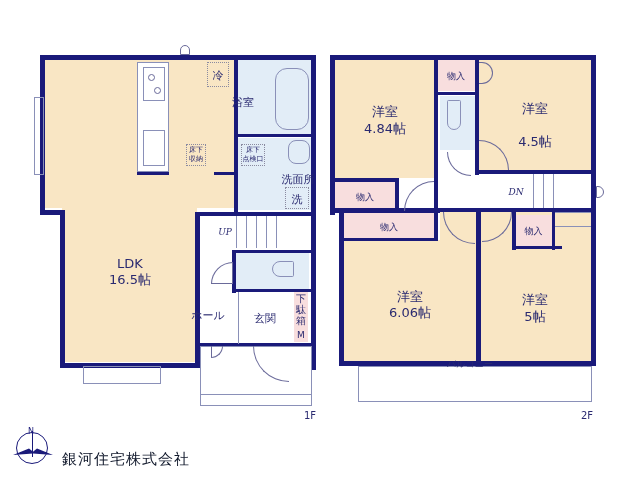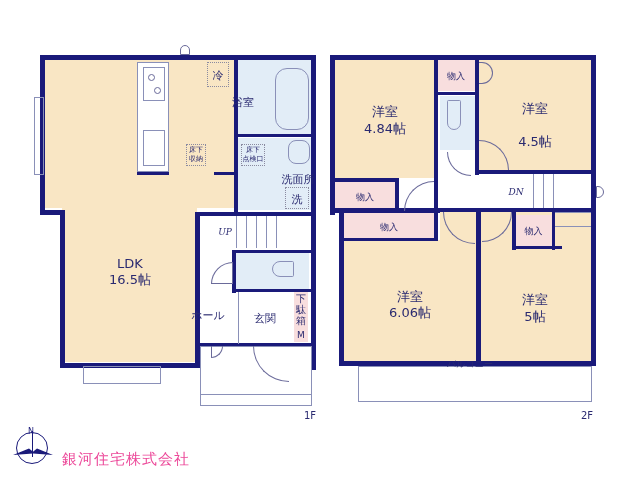--- a/index.html
+++ b/index.html
@@ -11,21 +11,21 @@
   .cool { background: #e2edf7; }
   .pink { background: #f8dede; }
   .white { background: #ffffff; }
   .lbl { position: absolute; font-size: 11px; color: #2a2a70; text-align: center; white-space: nowrap; }
   .lbl.big { font-size: 13px; line-height: 16px; }
   .lbl.sm { font-size: 9px; }
   .thin { position: absolute; border: 1px solid #8a90b8; background: transparent; }
   .dotted { position: absolute; border: 1px dotted #8a8aa0; }
   .door { position: absolute; border: 1px solid #6a6a9a; }
   .stairline { position: absolute; background: #8a90b8; }
-  .company { position: absolute; font-size: 15px; color: #ec4899; letter-spacing: 1px; }
+  .company { position: absolute; font-size: 15px; color: #0f172a; letter-spacing: 1px; }
 </style>
 </head>
 <body>
 
 <div>
 
   <div class="room warm" style="left:44px;top:58px;width:193px;height:150px;"></div>
   <div class="room warm" style="left:62px;top:206px;width:135px;height:156px;"></div>
   <div class="room white" style="left:137px;top:62px;width:32px;height:110px;border:1px solid #8a90b8;"></div>
   <div class="room cool" style="left:237px;top:58px;width:76px;height:78px;"></div>

